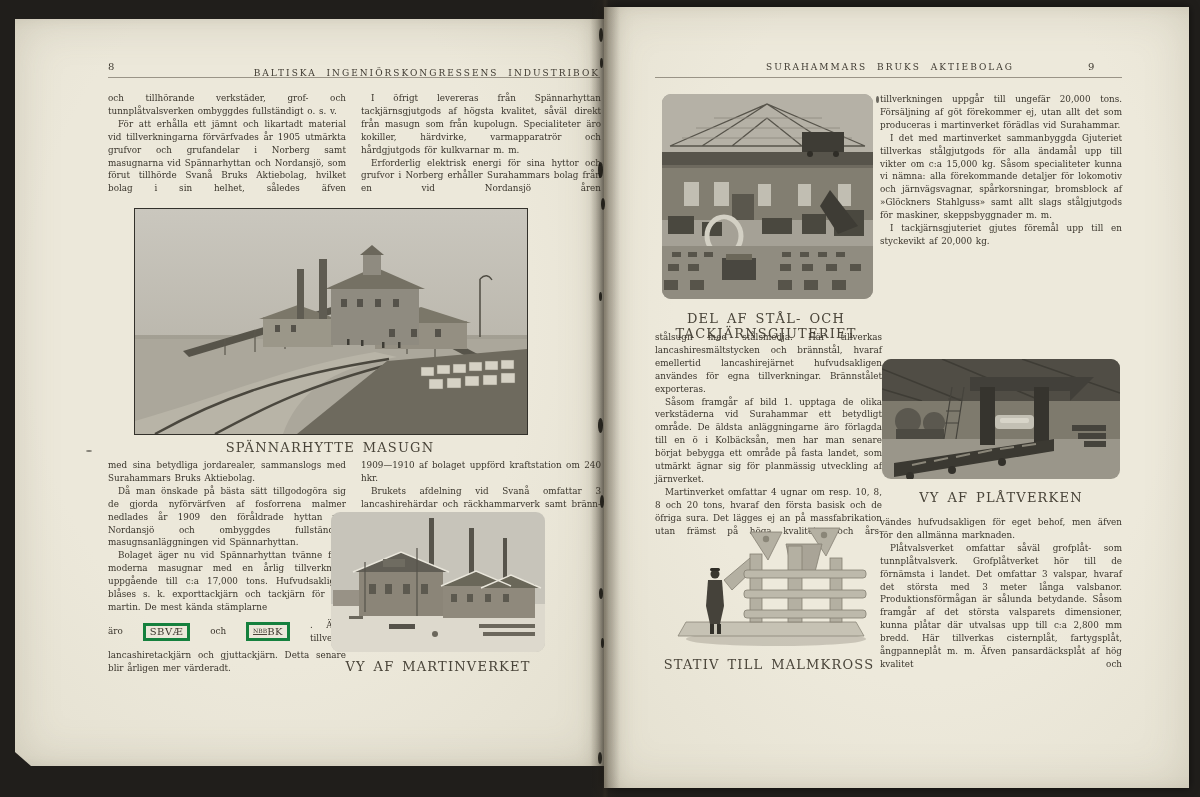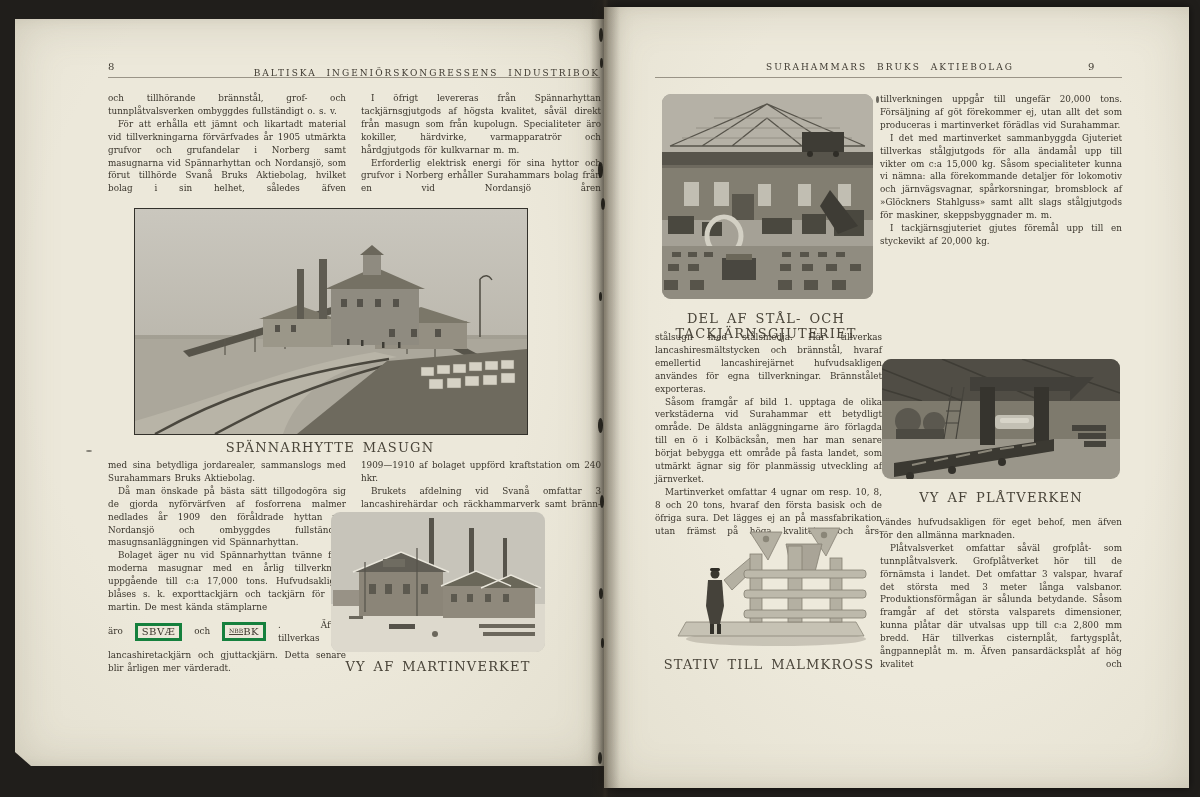--- a/index.html
+++ b/index.html
@@ -38,41 +38,41 @@
   p.ind { text-indent:10px; }
   p.cont { text-align-last: justify; }
   .photocap {
     position:absolute; font-size:13px; letter-spacing:1.2px; word-spacing:2.5px;
     color:#494439; text-align:center; text-transform:uppercase;
   }
   .photo { position:absolute; overflow:hidden; }
   .photo svg { display:block; width:100%; height:100%; }
   .photo.framed { border:1px solid #33312b; }
   .photo.rounded { border-radius:9px; }
-  .stampline { margin:5px 0 4px; display:flex; align-items:center; gap:12px; }
+  .stampline { margin:5px 0 4px; display:flex; align-items:center; gap:20px; }
   .stamp {
     border:3px solid #15803d; padding:0 4px; font-size:10px;
     letter-spacing:.5px; line-height:12px; color:#3a352c; white-space:nowrap;
   }
   .stamp .sm { font-size:6px; border-bottom:1px solid #4a4539; vertical-align:2px; letter-spacing:0; }
   .blob { position:absolute; background:#16140f; border-radius:50%; filter:blur(.5px); opacity:.85; }
 </style>
 </head>
 <body>
 
 <div class="scan">
 
   <div class="page left"></div>
 
   <div class="pagenum" style="left:108px; top:61px;">8</div>
   <div class="runhead" style="left:108px; top:68px; width:492px;text-align:right;">BALTISKA INGENIÖRSKONGRESSENS INDUSTRIBOK</div>
   <div class="headrule" style="left:108px; top:77px; width:492px;"></div>
 
   <div class="bodytext" style="left:108px; top:92px; width:238px;">
-    <p>och tillhörande brännstål, grof- och tunnplåtvalsverken ombyggdes fullständigt o. s. v.</p>
+    <p>och tillhörande verkstäder, grof- och tunnplåtvalsverken ombyggdes fullständigt o. s. v.</p>
     <p class="ind cont">För att erhålla ett jämnt och likartadt material vid tillverkningarna förvärfvades år 1905 utmärkta grufvor och grufandelar i Norberg samt masugnarna vid Spännarhyttan och Nordansjö, som förut tillhörde Svanå Bruks Aktiebolag, hvilket bolag i sin helhet, således äfven</p>
   </div>
   <div class="bodytext" style="left:361px; top:92px; width:240px;">
     <p class="ind">I öfrigt levereras från Spännarhyttan tackjärnsgjutgods af högsta kvalitet, såväl direkt från masugn som från kupolugn. Specialiteter äro kokiller, härdvirke, varmapparatrör och hårdgjutgods för kulkvarnar m. m.</p>
     <p class="ind cont">Erforderlig elektrisk energi för sina hyttor och grufvor i Norberg erhåller Surahammars bolag från en vid Nordansjö åren</p>
   </div>
 
   <div class="photo framed" style="left:134px; top:208px; width:392px; height:225px;">
     <svg viewBox="0 0 392 225" preserveAspectRatio="none">
       <defs>

